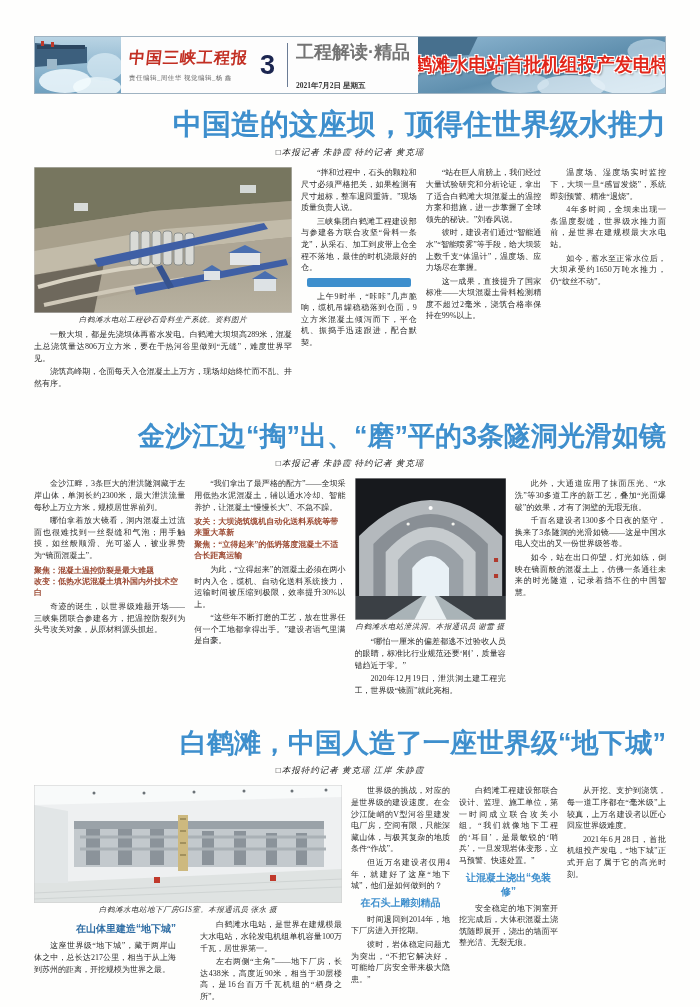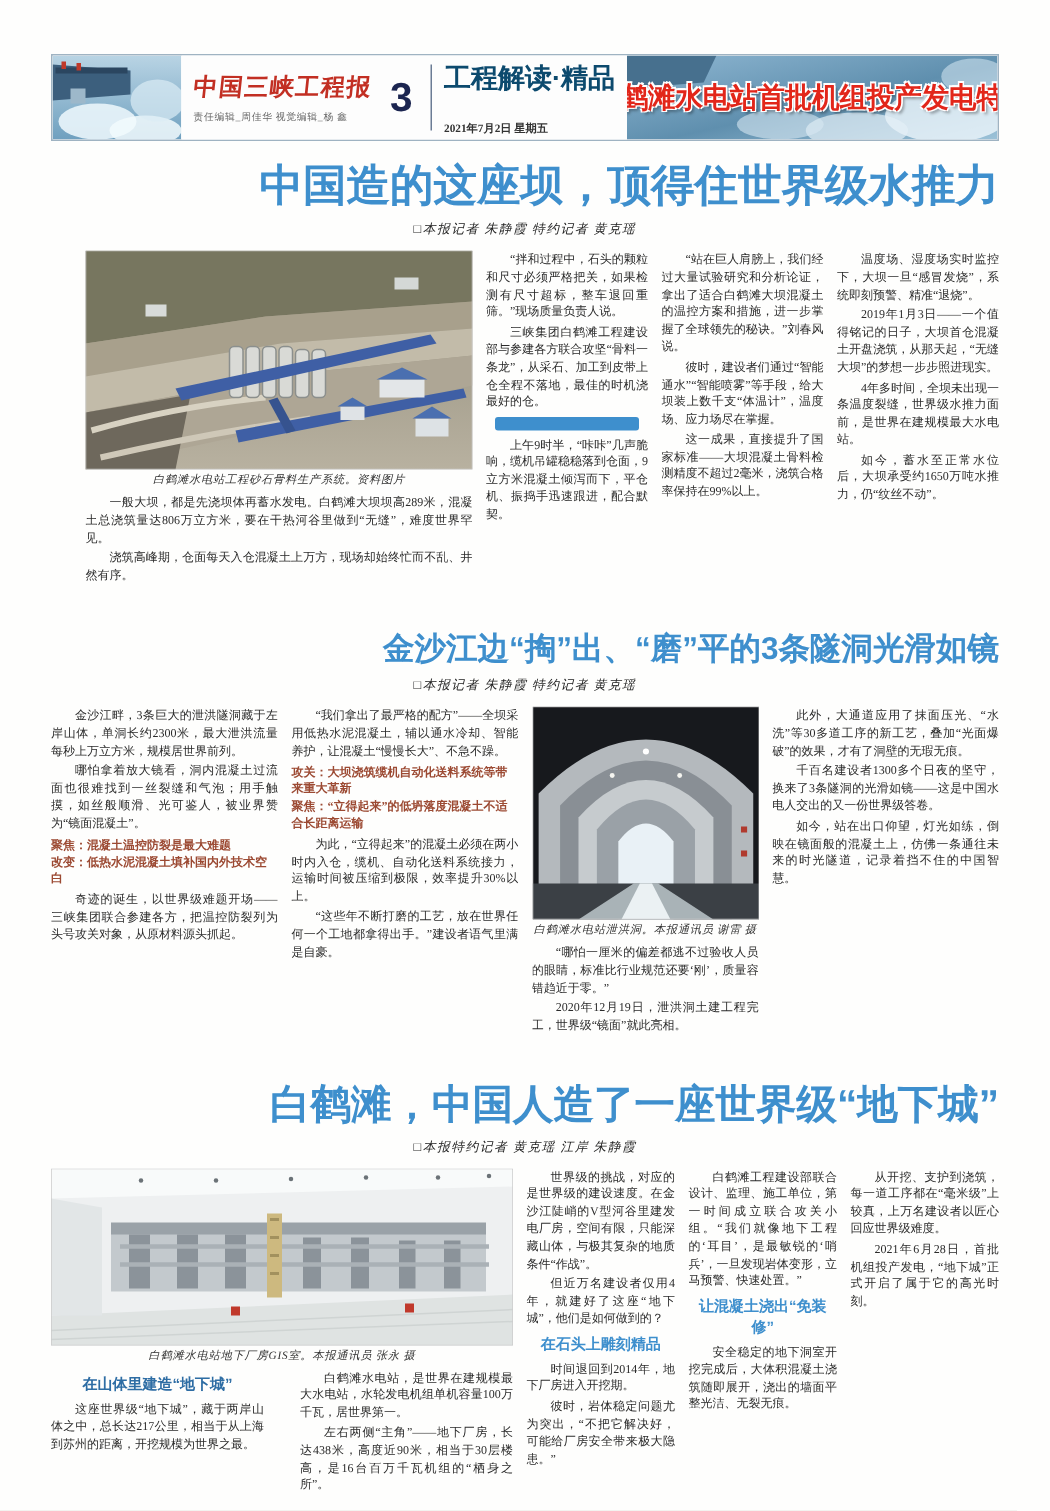--- a/index.html
+++ b/index.html
@@ -9,54 +9,54 @@
   
   .masthead-bar{height:58px;display:flex;align-items:stretch;border:1px solid #9fb3c2;box-sizing:border-box;background:#fff;}
   .mast-photo{width:86px;flex:0 0 86px;overflow:hidden;}
   .mast-center{display:flex;align-items:center;padding:0 8px;gap:8px;background:#fdfdfd;}
   .mast-title-wrap{display:flex;flex-direction:column;justify-content:center;}
   .mast-title{font-size:16px;font-weight:bold;color:#c22f23;letter-spacing:1px;transform:skewX(-6deg);white-space:nowrap;}
   .mast-credits{font-size:6.5px;color:#666;margin-top:5px;white-space:nowrap;letter-spacing:.5px;}
   .page-num{font-size:27px;font-weight:bold;color:#1b2550;font-family:"Liberation Sans","DejaVu Sans",sans-serif;padding:0 4px;}
   .vrule{width:1px;background:#6b7c95;align-self:stretch;margin:6px 0;}
   .section-wrap{display:flex;flex-direction:column;justify-content:center;}
-  .section-title{font-size:18px;font-weight:bold;color:#0c4a6e;font-family:"Liberation Sans","DejaVu Sans",sans-serif;white-space:nowrap;}
+  .section-title{font-size:18px;font-weight:bold;color:#737373;font-family:"Liberation Sans","DejaVu Sans",sans-serif;white-space:nowrap;}
   .date-line{font-size:7.5px;color:#333;margin-top:17px;font-weight:bold;white-space:nowrap;}
   .banner-right{flex:1;position:relative;overflow:hidden;}
   .banner-right svg{position:absolute;inset:0;}
   .banner-title{position:absolute;inset:0;display:flex;align-items:center;justify-content:center;
     font-size:19px;font-weight:bold;color:#e2261a;font-family:"Liberation Sans","DejaVu Sans",sans-serif;
     white-space:nowrap;letter-spacing:0;transform:scaleX(.96);
     text-shadow:1px 1px 0 #fff,-1px -1px 0 #fff,1px -1px 0 #fff,-1px 1px 0 #fff,2px 2px 2px rgba(0,0,0,.35);}
   
   .headline{font-family:"Liberation Sans","DejaVu Sans",sans-serif;font-weight:bold;color:#3e8fcd;
     text-align:right;margin:0;line-height:1.15;}
   .h1-a{font-size:29px;margin-top:14px;}
-  .h1-b{font-size:21px;margin-top:12px;}
+  .h1-b{font-size:27px;margin-top:12px;}
   .h1-c{font-size:27px;margin-top:12px;}
   .byline{text-align:center;font-size:8.5px;color:#222;margin:6px 0 8px;letter-spacing:1px;font-style:italic;}
   .art-body{display:flex;gap:9px;overflow:hidden;}
   .col{flex:1;overflow:hidden;}
   .col p,.tcol p{margin:0 0 2px;font-size:8px;line-height:1.45;text-align:justify;text-indent:2em;}
   .photo-caption{font-size:7.5px;color:#333;text-align:center;font-style:italic;margin:2px 0 4px;letter-spacing:.5px;}
   .photo-frame{line-height:0;}
   .photo-frame svg{display:block;}
   .two-col{display:flex;gap:24px;}
   .tcol{flex:1;overflow:hidden;}
   .blue-bar{height:9px;background:#3e8fcd;border-radius:2px;margin:4px 6px;}
   .sub-brown{font-size:8px;font-weight:bold;color:#9c4a33;line-height:1.4;margin:3px 0;text-align:left;}
   .sub-brown div{text-indent:0;}
   .sub-blue{font-size:10px;font-weight:bold;color:#3e8fcd;text-align:center;margin:4px 0;
     font-family:"Liberation Sans","DejaVu Sans",sans-serif;}
-  .sub-navy{font-size:10px;font-weight:bold;color:#2e6da4;text-align:center;margin:3px 0 4px;
+  .sub-navy{font-size:10px;font-weight:bold;color:#2e6da4;text-align:right;margin:3px 0 4px;
     font-family:"Liberation Sans","DejaVu Sans",sans-serif;}
   .a1-body{height:242px;}
   .a2-body{height:238px;}
   .a3-body{height:256px;}
-  .a1-photo-block{flex:0 0 258px;margin-left:23px;}
+  .a1-photo-block{flex:0 0 258px;}
   .a3-photo-block{flex:0 0 308px;}
 </style>
 </head>
 <body>
 
 <div class="page">
 
   <div class="masthead-bar">
     <div class="mast-photo">
       <svg width="86" height="56" viewBox="0 0 86 56">
@@ -169,21 +169,20 @@
         <div class="blue-bar"></div>
         <p>上午9时半，“咔咔”几声脆响，缆机吊罐稳稳落到仓面，9立方米混凝土倾泻而下，平仓机、振捣手迅速跟进，配合默契。</p>
       </div>
       <div class="col">
         <p>“站在巨人肩膀上，我们经过大量试验研究和分析论证，拿出了适合白鹤滩大坝混凝土的温控方案和措施，进一步掌握了全球领先的秘诀。”刘春风说。</p>
         <p>彼时，建设者们通过“智能通水”“智能喷雾”等手段，给大坝装上数千支“体温计”，温度场、应力场尽在掌握。</p>
         <p>这一成果，直接提升了国家标准——大坝混凝土骨料检测精度不超过2毫米，浇筑合格率保持在99%以上。</p>
       </div>
       <div class="col">
         <p>温度场、湿度场实时监控下，大坝一旦“感冒发烧”，系统即刻预警、精准“退烧”。</p>
-        <p>2019年1月3日——一个值得铭记的日子，大坝首仓混凝土开盘浇筑，从那天起，“无缝大坝”的梦想一步步照进现实。</p>
         <p>4年多时间，全坝未出现一条温度裂缝，世界级水推力面前，是世界在建规模最大水电站。</p>
         <p>如今，蓄水至正常水位后，大坝承受约1650万吨水推力，仍“纹丝不动”。</p>
       </div>
     </div>
   </section>
 
   <section>
     <h1 class="headline h1-b">金沙江边“掏”出、“磨”平的3条隧洞光滑如镜</h1>
     <div class="byline">□本报记者 朱静霞 特约记者 黄克瑶</div>
     <div class="art-body a2-body">

